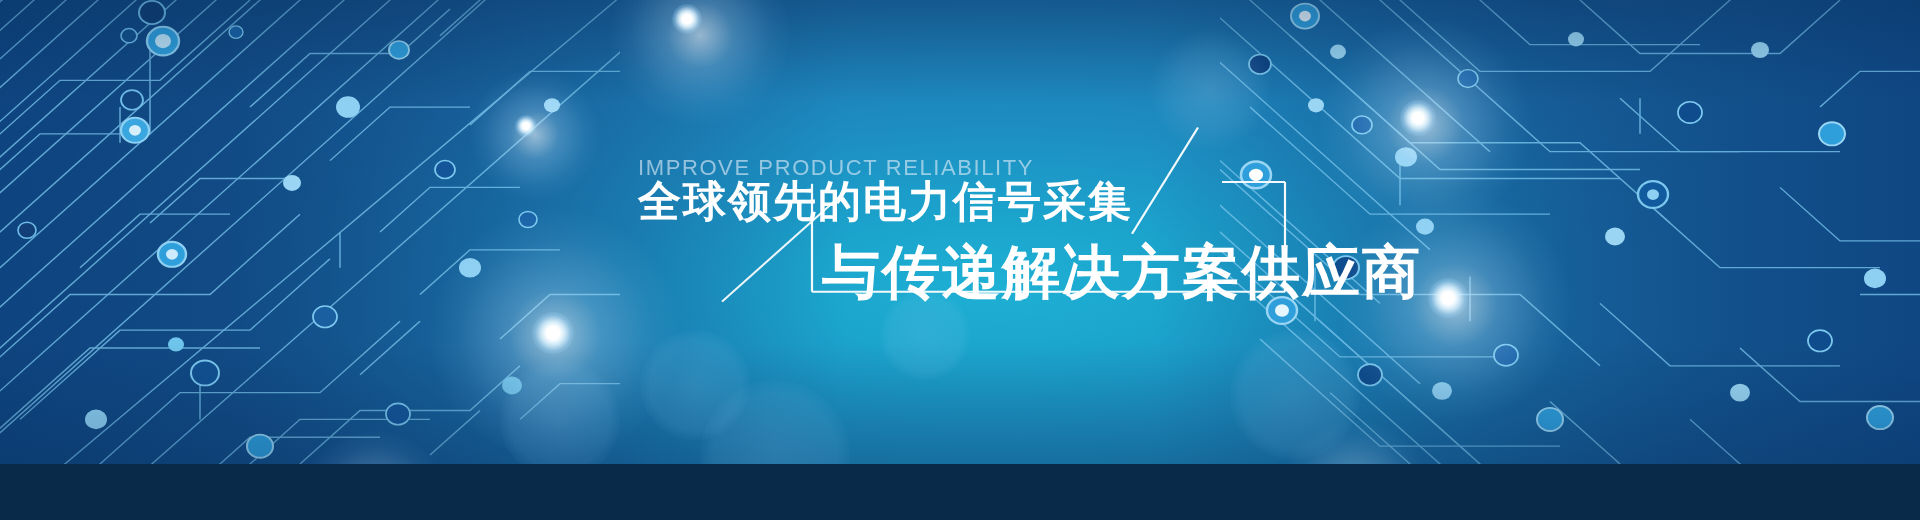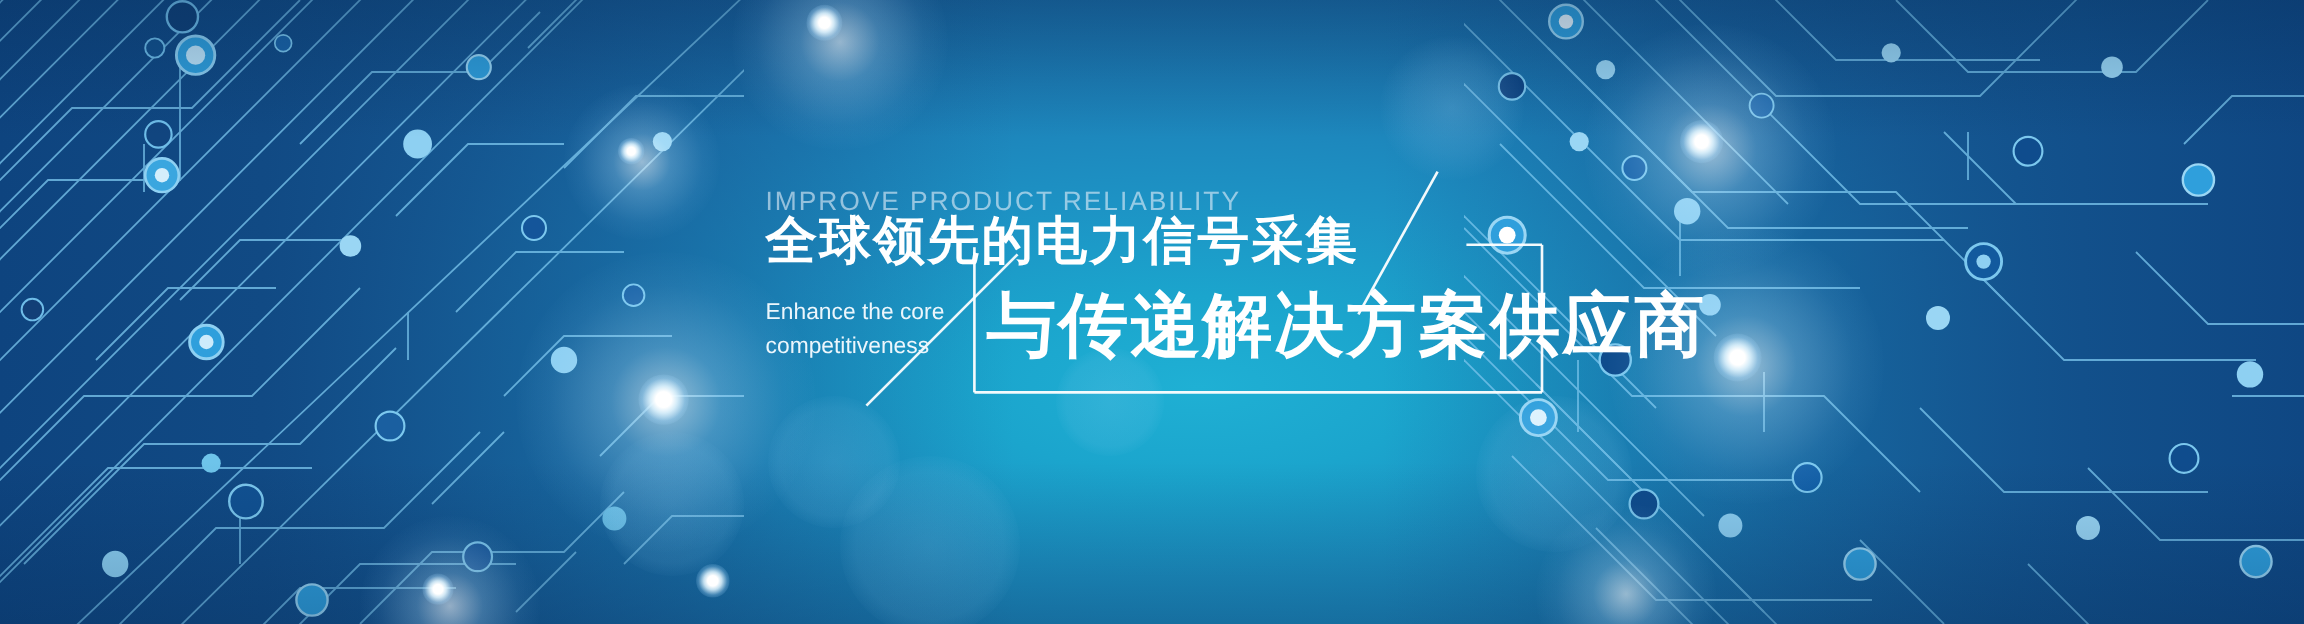--- a/index.html
+++ b/index.html
@@ -2,21 +2,21 @@
 <html><head>
 <meta charset="utf-8">
 <title>Banner</title>
 <style>
   html,body{margin:0;padding:0;background:#0a2a4a;}
   *{box-sizing:border-box;}
 
   .banner{
     position:relative;
     width:1920px;
-    height:520px;
+    height:464px;
     overflow:hidden;
     font-family:"Liberation Sans","DejaVu Sans",sans-serif;
     background:#701a75;
   }
 
   
   .bg-base{
     position:absolute; inset:0;
     background:
       radial-gradient(ellipse 62% 90% at 52% 62%, #1fb0d4 0%, #1ba5cd 16%, #1d92c4 34%, #1d7fb7 55%, #1a66a2 76%, #14508c 100%);
@@ -270,18 +270,17 @@
     <path d="M1285 204 L1285 327" stroke="#ffffff" stroke-width="2.2" fill="none" opacity="0.95"></path>
     <path d="M1285 327 L812 327" stroke="#ffffff" stroke-width="2.2" fill="none" opacity="0.95"></path>
     <path d="M812 327 L812 206" stroke="#ffffff" stroke-width="2.2" fill="none" opacity="0.95"></path>
   </svg>
 
   <div class="copy">
     <div class="eyebrow">IMPROVE PRODUCT RELIABILITY</div>
 
     <div class="headline1">全球领先的电力信号采集</div>
 
-    <div class="subcopy">Enhance the core competitiveness</div>
 
     <div class="headline2">与传递解决方案供应商</div>
   </div>
 
 </div>
 
 </body></html>

